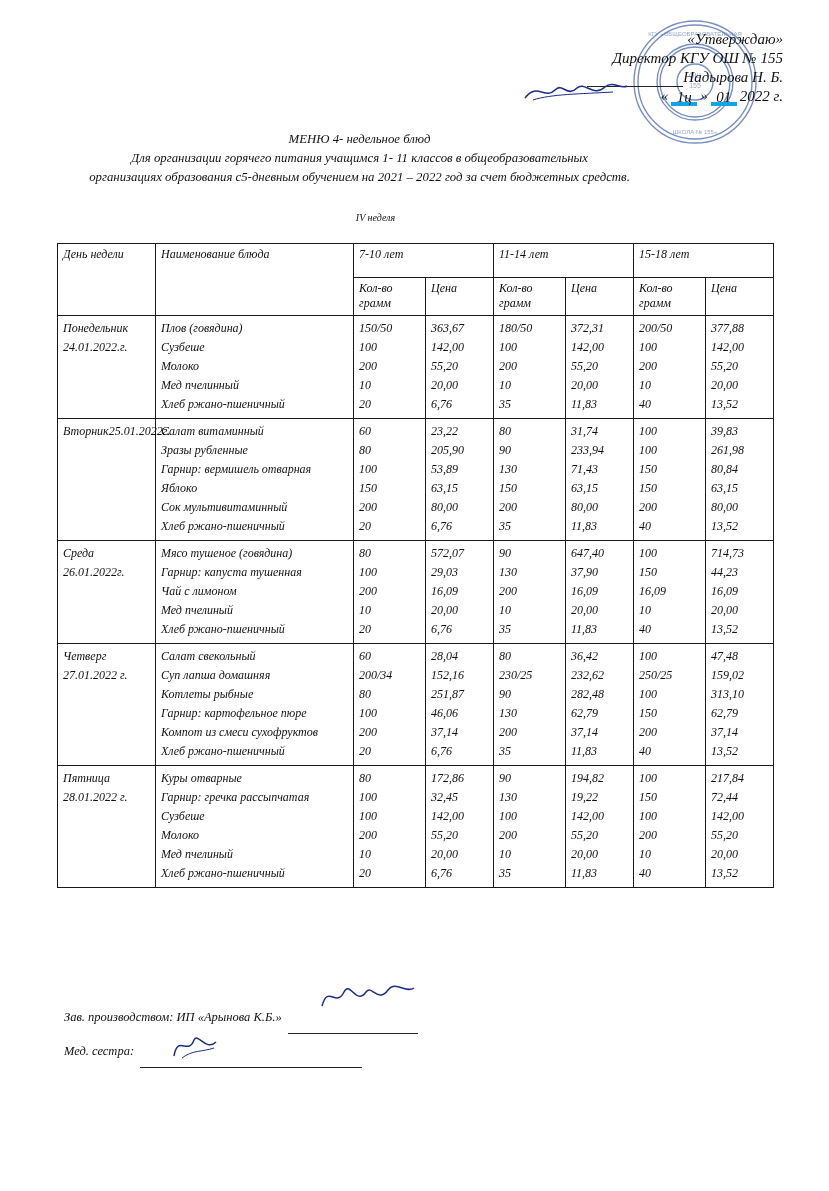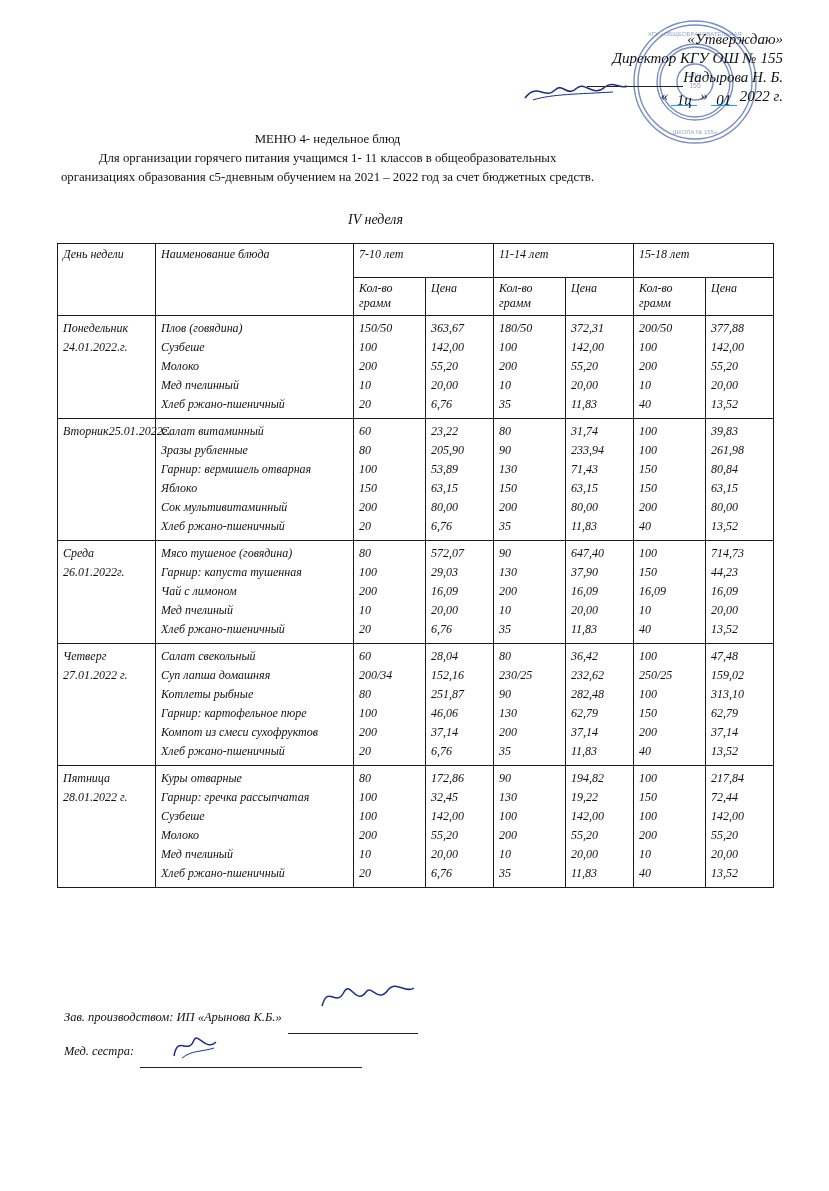--- a/index.html
+++ b/index.html
@@ -54,21 +54,21 @@
   .approval .date-line {
     display: flex;
     justify-content: flex-end;
     align-items: flex-end;
     gap: 3px;
     white-space: nowrap;
   }
   .approval .date-slot {
     display: inline-block;
     min-width: 26px;
-    border-bottom: 1px solid #0ea5e9;
+    border-bottom: 4px solid #0ea5e9;
     text-align: center;
     height: 14px;
   }
 
   
   .stamp {
     position: absolute;
     top: 18px;
     right: 70px;
     width: 128px;
@@ -85,32 +85,34 @@
     pointer-events: none;
   }
 
   
   .titles {
     position: absolute;
     top: 130px;
     left: 0;
     width: 655px;
     text-align: center;
+    font-style: italic;
     font-size: 12.8px;
     line-height: 19px;
+    padding-left: 32px;
   }
   .titles .t1 { font-size: 12.8px; }
   .week-label {
     position: absolute;
     top: 212px;
     left: 0;
     width: 751px;
     text-align: center;
     font-style: italic;
-    font-size: 14px;
+    font-size: 10px;
   }
 
   
   table.menu {
     position: absolute;
     top: 243px;
     left: 57px;
     width: 716px;
     border-collapse: collapse;
     font-style: italic;

